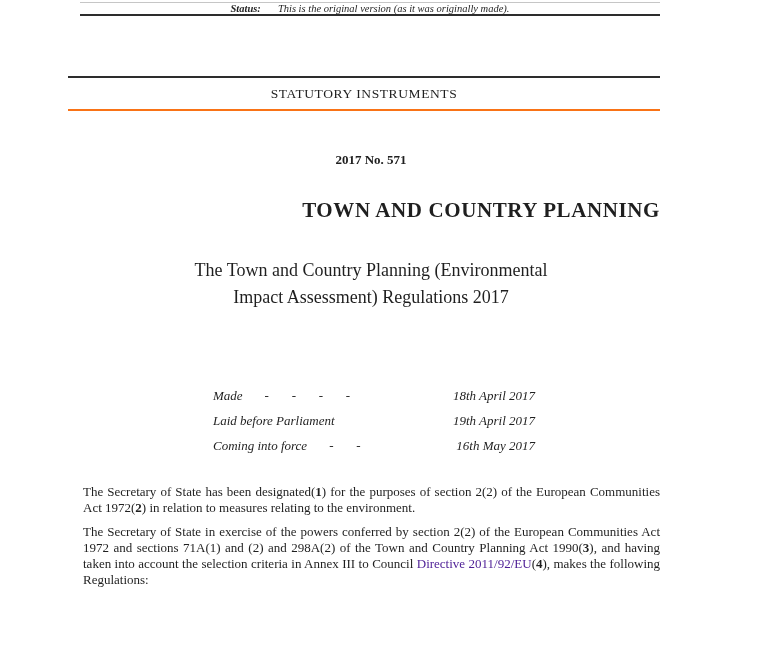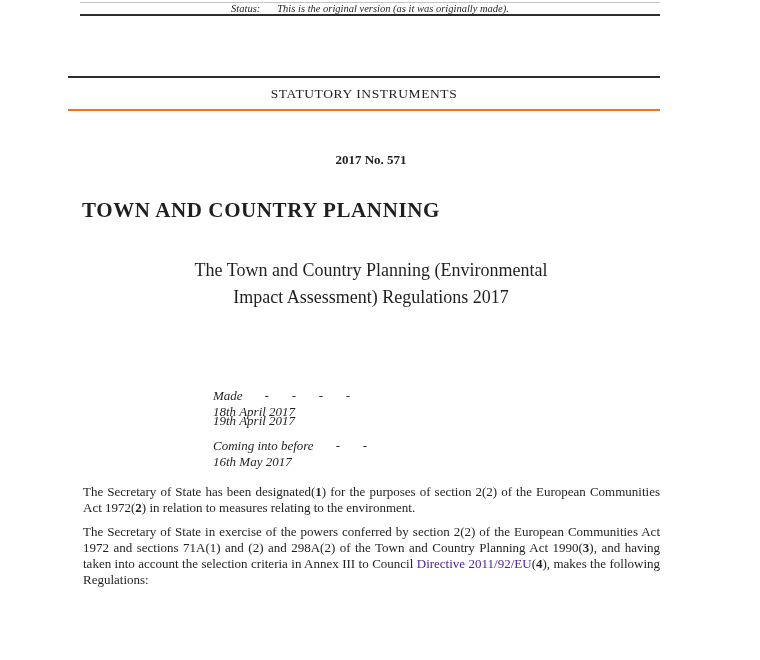--- a/index.html
+++ b/index.html
@@ -11,42 +11,42 @@
   .page{position:absolute;inset:0;background:#ffffff;overflow:hidden;}
   .column{position:absolute;left:82px;top:0;width:578px;height:660px;}
 
   
   .status-bar{
     position:absolute;top:2px;left:-2px;right:0;
     border-top:1px solid #c6c6c6;border-bottom:2px solid #2d2d2d;
     height:11px;line-height:11px;text-align:center;
     font-style:italic;font-size:10.5px;white-space:nowrap;
   }
-  .status-label{font-weight:normal;margin-right:17px;}
+  .status-label{font-weight:bold;margin-right:17px;}
 
   
   .si-box{
     position:absolute;top:76px;left:-14px;right:0;
     border-top:2px solid #2d2d2d;border-bottom:2px solid #f97316;
     height:31px;line-height:31px;text-align:center;
     font-size:13.5px;letter-spacing:0.6px;
   }
 
   .number{position:absolute;top:152px;left:0;right:0;text-align:center;
     font-size:13px;font-weight:bold;}
-  .subject{position:absolute;top:198px;left:0;right:0;text-align:left;
+  .subject{position:absolute;top:198px;left:0;right:0;text-align:right;
     font-size:21px;font-weight:bold;letter-spacing:0.6px;}
   .doc-title{position:absolute;top:257px;left:0;right:0;text-align:center;
     font-size:18px;line-height:27px;font-weight:normal;}
 
   
   .dates{position:absolute;top:386px;left:131px;width:322px;
     font-style:italic;font-size:13px;}
   .dates .row{display:flex;justify-content:space-between;
-    height:25px;box-sizing:border-box;padding-top:2px;align-items:flex-start;flex-direction:column;}
+    height:25px;box-sizing:border-box;padding-top:2px;align-items:flex-start;}
   .left-group{display:flex;white-space:pre;}
   .dashes{white-space:pre;margin-left:22px;}
   .date-cell{text-align:right;}
 
   
   .para{position:absolute;left:1px;right:0;margin:0;
     text-align:justify;font-size:13px;line-height:16px;}
   .para1{top:484px;}
   .para2{top:524px;}
   .fn-ref{font-weight:bold;color:#1f1f1f;text-decoration:none;}
@@ -76,25 +76,28 @@
     </div>
 
     <div class="dates">
       <div class="row">
         <span class="left-group">
           <span>Made</span><span class="dashes">-       -       -       -</span>
         </span>
         <span class="date-cell">18th April 2017</span>
       </div>
       <div class="row">
+        <span class="left-group">
+          <span>Laid before Parliament</span><span class="dashes"></span>
+        </span>
         <span class="date-cell">19th April 2017</span>
       </div>
       <div class="row">
         <span class="left-group">
-          <span>Coming into before</span><span class="dashes">-       -</span>
+          <span>Coming into force</span><span class="dashes">-       -</span>
         </span>
         <span class="date-cell">16th May 2017</span>
       </div>
     </div>
 
     <p class="para para1"><span>The Secretary of State has been designated(</span><b class="fn-ref">1</b><span>) for the purposes of section 2(2) of the European Communities Act 1972(</span><b class="fn-ref">2</b><span>) in relation to measures relating to the environment.</span></p>
     <p class="para para2"><span>The Secretary of State in exercise of the powers conferred by section 2(2) of the European Communities Act 1972 and sections 71A(1) and (2) and 298A(2) of the Town and Country Planning Act 1990(</span><b class="fn-ref">3</b><span>), and having taken into account the selection criteria in Annex III to Council </span><a href="#" class="doc-link">Directive 2011/92/EU</a><span>(</span><b class="fn-ref">4</b><span>), makes the following Regulations:</span></p>
 
   </div>
 </div>

